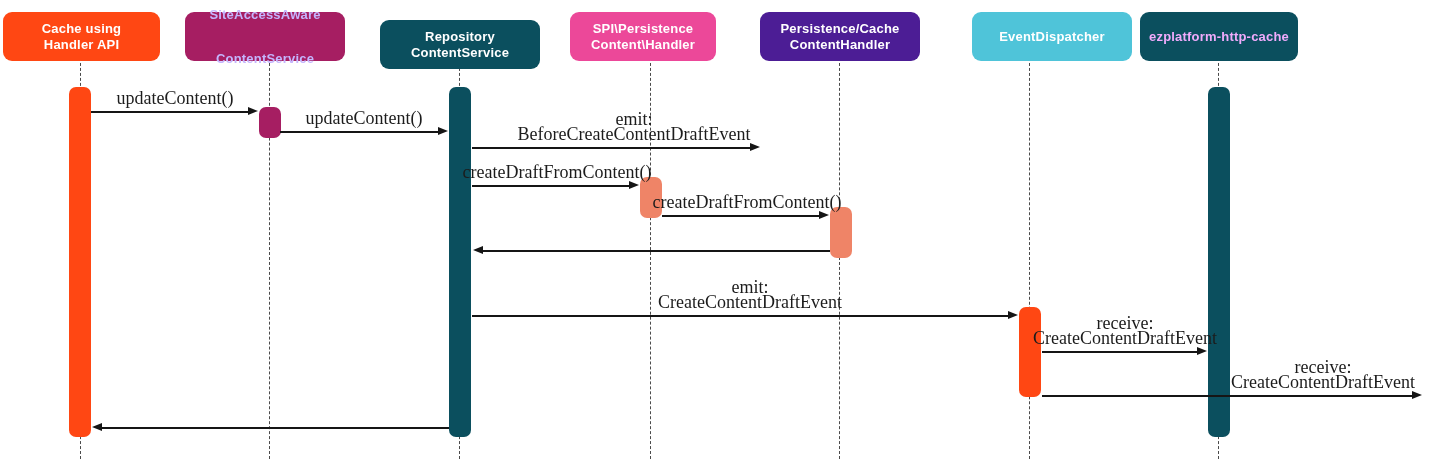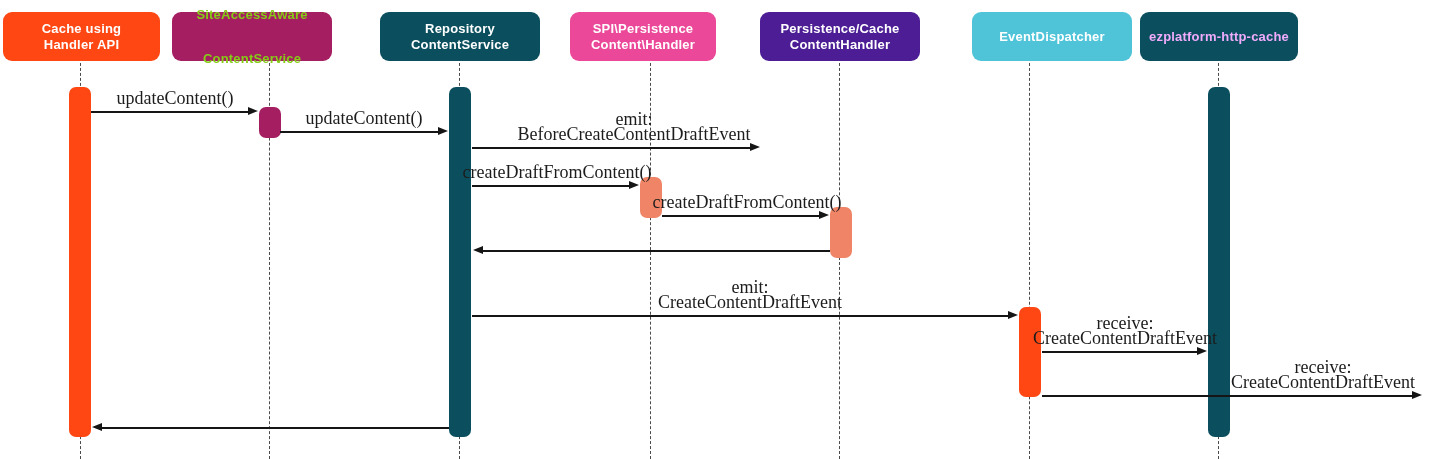--- a/index.html
+++ b/index.html
@@ -64,26 +64,26 @@
 </head>
 <body>
 
 <div class="stage" id="stage">
     <div class="lifeline" style="left: 80px; border-left-color: rgb(74, 74, 74);"></div>
     <div class="participant" style="left: 3px; width: 157px; background: rgb(255, 71, 19); color: rgb(255, 255, 255); font-weight: 800;">
       <div class="participant-line">Cache using</div>
       <div class="participant-line">Handler API</div>
     </div>
     <div class="lifeline" style="left: 269px; border-left-color: rgb(74, 74, 74);"></div>
-    <div class="participant" style="left: 172px; width: 160px; background: rgb(166, 30, 98); color: #84cc16; gap: 28px;">
+    <div class="participant" style="left: 185px; width: 160px; background: rgb(166, 30, 98); color: #c4b5fd; gap: 28px;">
       <div class="participant-line">SiteAccessAware</div>
       <div class="participant-line">ContentService</div>
     </div>
     <div class="lifeline" style="left: 459px; border-left-color: rgb(74, 74, 74);"></div>
-    <div class="participant" style="left: 380px; width: 160px; background: rgb(11, 79, 94); color: rgb(255, 255, 255);">
+    <div class="participant" style="left: 380px; width: 160px; background: rgb(11, 79, 94); color: rgb(255, 255, 255); margin-top: 8px;">
       <div class="participant-line">Repository</div>
       <div class="participant-line">ContentService</div>
     </div>
     <div class="lifeline" style="left: 650px; border-left-color: rgb(74, 74, 74);"></div>
     <div class="participant" style="left: 570px; width: 146px; background: #ec4899; color: rgb(255, 255, 255);">
       <div class="participant-line">SPI\Persistence</div>
       <div class="participant-line">Content\Handler</div>
     </div>
     <div class="lifeline" style="left: 839px; border-left-color: rgb(74, 74, 74);"></div>
     <div class="participant" style="left: 760px; width: 160px; background: #4c1d95; color: rgb(255, 255, 255);">

